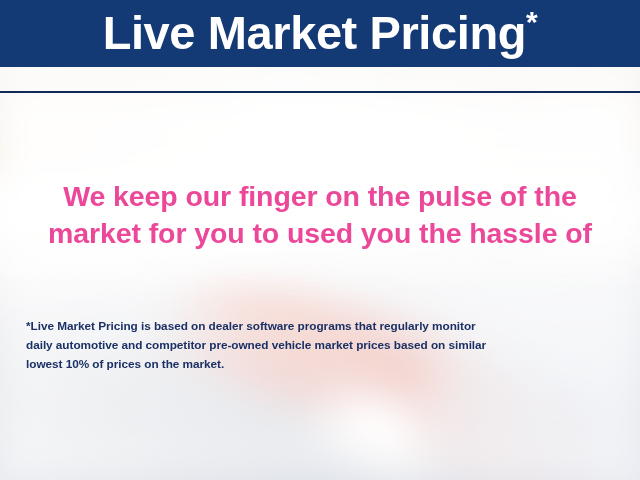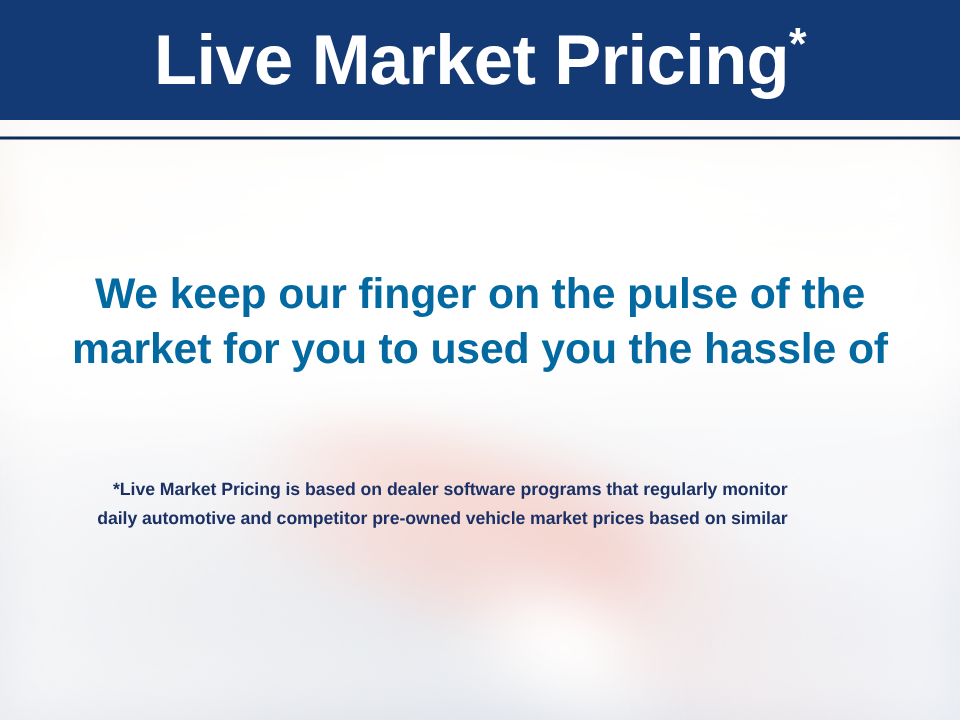--- a/index.html
+++ b/index.html
@@ -134,21 +134,21 @@
     background: linear-gradient(180deg, rgba(255,255,255,0.92) 0%, rgba(255,255,255,0.80) 55%, rgba(255,255,255,0.55) 100%);
     filter: none;
   }
 
   
   .header-bar {
     position: absolute;
     left: 0;
     top: 0;
     width: 640px;
-    height: 80px;
+    height: 67px;
     background: #143a76;
     display: flex;
     align-items: center;
     justify-content: center;
     box-sizing: border-box;
   }
   .header-title {
     color: #ffffff;
     font-size: 47px;
     font-weight: bold;
@@ -173,37 +173,37 @@
     background: #0d2a58;
   }
 
   
   .headline {
     position: absolute;
     left: 0;
     top: 178px;
     width: 640px;
     text-align: center;
-    color: #0369a1;
+    color: #ec4899;
     font-size: 28.5px;
     font-weight: bold;
     line-height: 37px;
     letter-spacing: -0.1px;
     padding: 0 22px;
     box-sizing: border-box;
   }
   .headline .hl-line { display: block; white-space: nowrap; }
 
   
   .fineprint {
     position: absolute;
     left: 0;
     top: 317px;
     width: 551px;
-    text-align: right;
+    text-align: left;
     color: #1b3166;
     font-size: 11.8px;
     font-weight: bold;
     line-height: 19px;
     letter-spacing: -0.05px;
     padding: 0 26px;
     box-sizing: border-box;
   }
   .fineprint .fp-line { display: block; white-space: nowrap; }
 </style>
@@ -235,15 +235,16 @@
   <div class="header-rule"></div>
 
   <div class="headline">
     <span class="hl-line">We keep our finger on the pulse of the</span>
     <span class="hl-line">market for you to used you the hassle of</span>
   </div>
 
   <div class="fineprint">
     <span class="fp-line">*Live Market Pricing is based on dealer software programs that regularly monitor</span>
     <span class="fp-line">daily automotive and competitor pre-owned vehicle market prices based on similar</span>
+    <span class="fp-line">lowest 10% of prices on the market.</span>
   </div>
 
 </div>
 
 </body></html>

